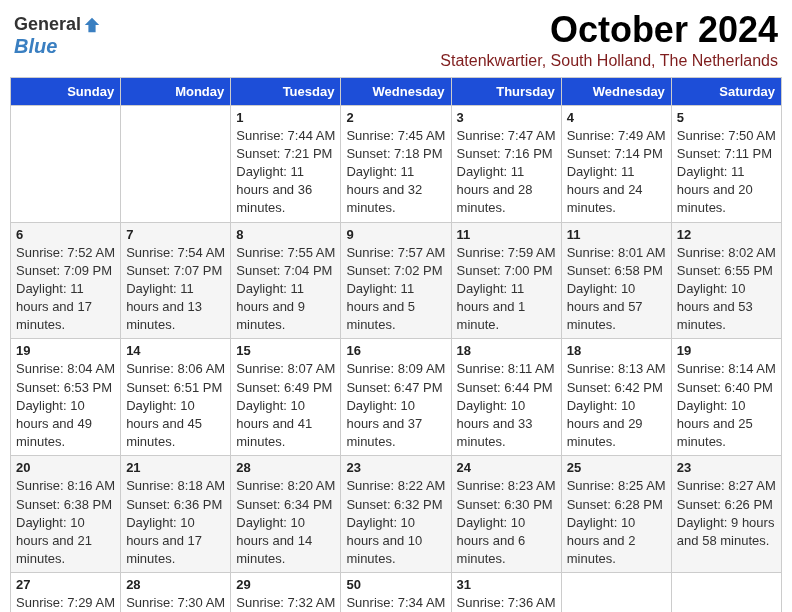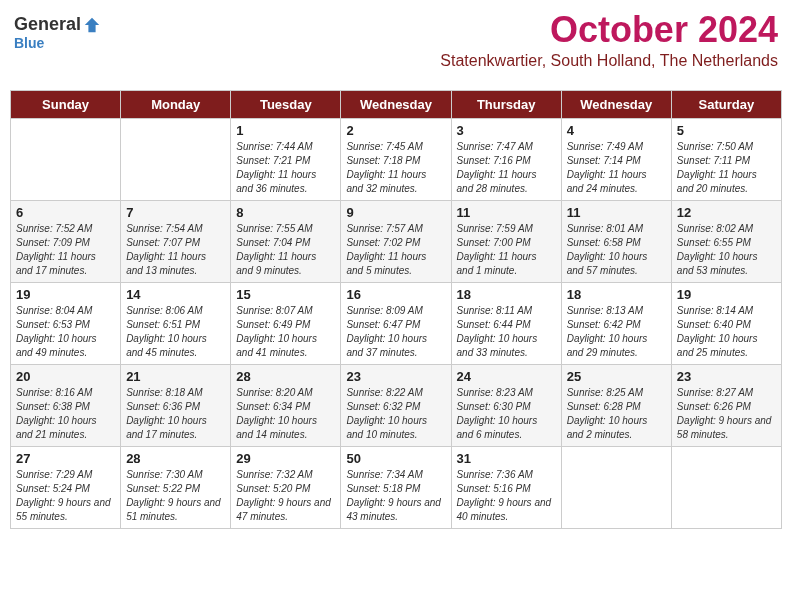--- a/index.html
+++ b/index.html
@@ -7,68 +7,69 @@
       font-family: Arial, sans-serif;
       background: #fff;
       width: 792px;
       min-height: 612px;
       padding: 10px;
     }
     .header-area {
       display: flex;
       justify-content: space-between;
       align-items: flex-start;
-      margin-bottom: 20px;
+      margin-bottom: 7px;
       padding: 0 4px;
     }
     .logo {
       display: flex;
       flex-direction: column;
       align-items: flex-start;
       margin-top: 4px;
     }
     .logo-general {
       font-size: 18px;
       font-weight: bold;
       color: #333;
     }
     .logo-blue {
-      font-size: 14px;
+      font-size: 20px;
       font-weight: bold;
       color: #3a7fc1;
+      font-style: italic;
     }
     .logo-icon {
       width: 18px;
       height: 18px;
       display: inline-block;
       margin-left: 2px;
     }
     .title-area {
       text-align: right;
     }
     .month-title {
       font-size: 36px;
       font-weight: bold;
-      color: #be185d;
+      color: #000000;
       line-height: 1.1;
     }
     .location-title {
       font-size: 16px;
       color: #7f1d1d;
       margin-top: 2px;
     }
     .calendar-table {
       width: 100%;
       border-collapse: collapse;
       border: 1px solid #ccc;
     }
     .calendar-table th {
-      background-color: #7f1d1d;
+      background-color: #1d4ed8;
       color: #fff;
-      text-align: center;
+      text-align: right;
       padding: 6px 6px;
       font-size: 13px;
       border: 1px solid #ccc;
     }
     .calendar-table td {
       border: 1px solid #ccc;
       vertical-align: top;
       padding: 4px 5px;
       width: calc(100% / 7);
       min-height: 80px;
@@ -81,24 +82,23 @@
       background: #fff;
     }
     .day-number {
       font-size: 13px;
       font-weight: bold;
       color: #222;
       display: block;
       margin-bottom: 2px;
     }
     .day-info {
-      font-size: 10px;
+      font-size: 13px;
       color: #333;
       line-height: 1.4;
-      font-style: italic;
     }
     .empty-cell {
       background: #f9f9f9;
     }
     .logo-row {
       display: flex;
       align-items: center;
     }
   </style>
 </head>

